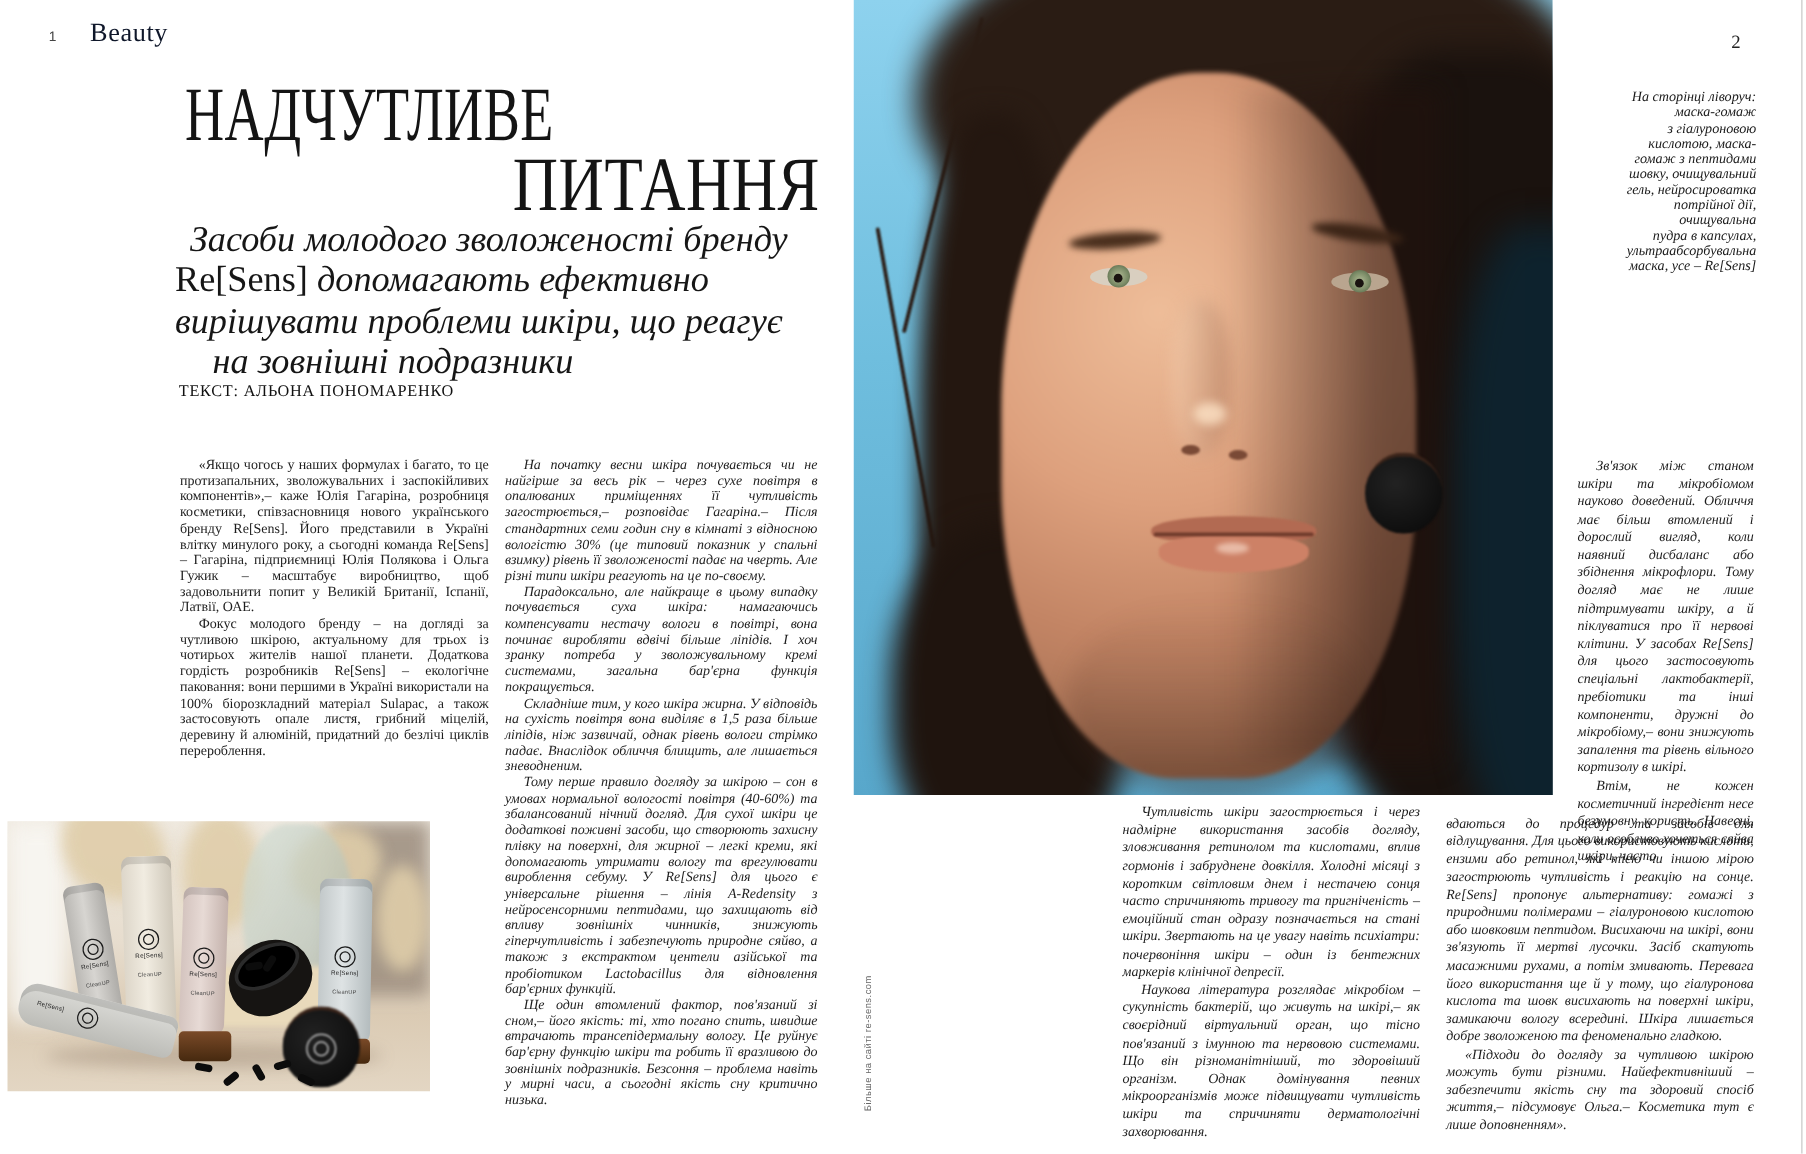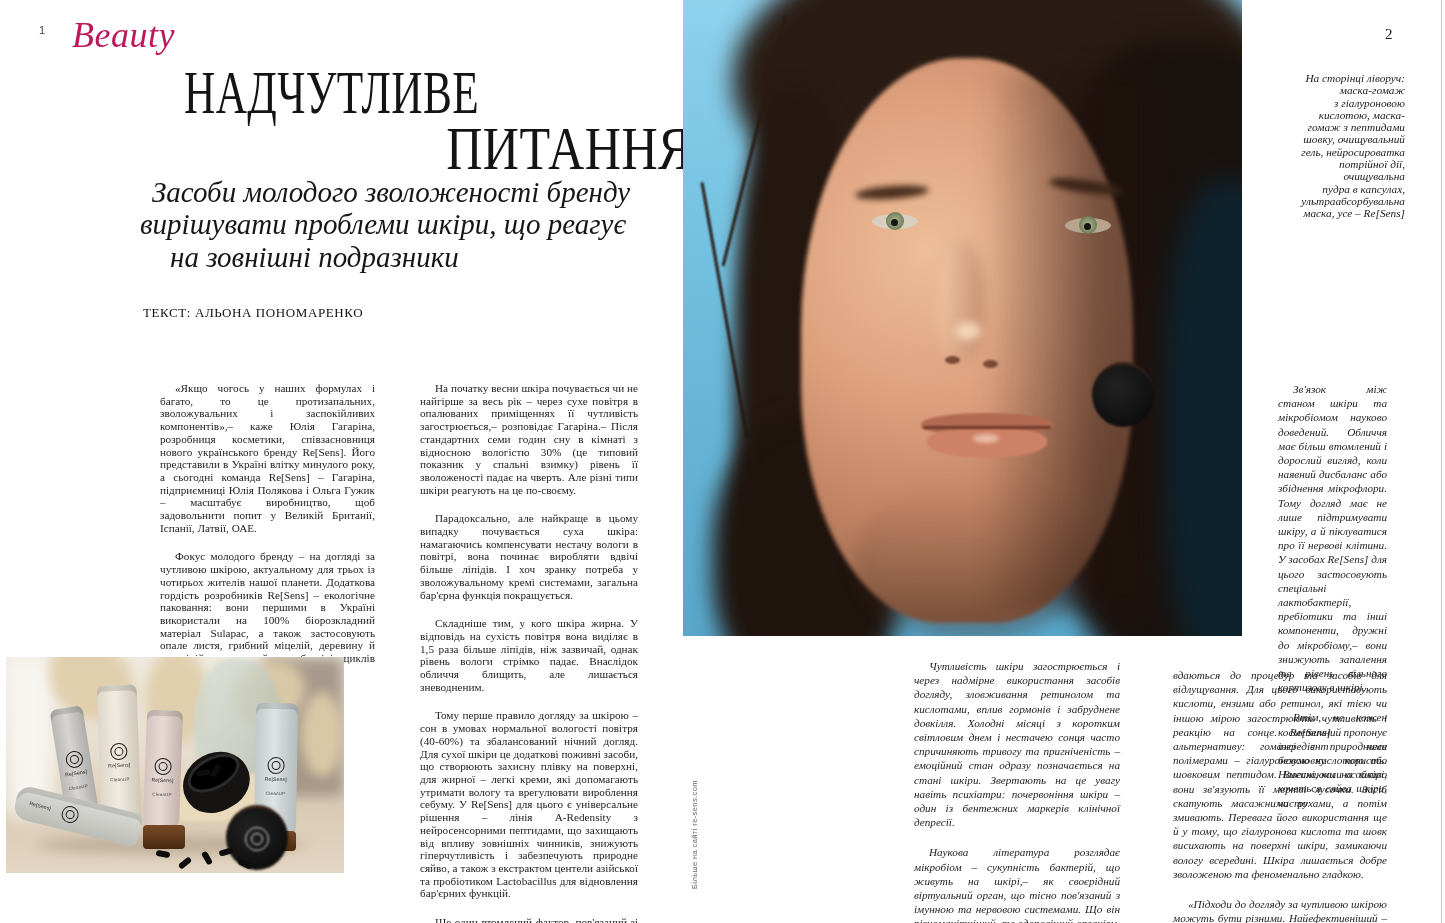--- a/index.html
+++ b/index.html
@@ -3,34 +3,34 @@
 <meta charset="utf-8">
 <style>
   html,body{margin:0;padding:0;background:#ffffff;}
   body{width:1445px;height:923px;overflow:hidden;font-family:"Liberation Serif",serif;color:#1d1d1d;}
   .spread{position:relative;width:1445px;height:923px;background:#fff;}
   .abs{position:absolute;}
 
   
   .pagenum{font-size:11px;color:#444;font-family:"Liberation Sans",sans-serif;}
   .pagenum2{font-size:15px;color:#222;}
-  .section{font-size:36px;font-style:italic;letter-spacing:.5px;color:#be185d;}
-  .title{left:148px;top:62px;width:508px;color:#141414;font-size:57px;line-height:.98;letter-spacing:.5px;margin-left:36px;}
+  .section{font-size:21px;letter-spacing:.5px;color:#0f172a;}
+  .title{left:148px;top:62px;width:508px;color:#141414;font-size:57px;line-height:.98;letter-spacing:.5px;}
   .title .l1{display:block;transform:scale(.76,1.08);transform-origin:left top;white-space:nowrap;}
   .title .l2{display:block;text-align:right;transform:scale(.88,1.08);transform-origin:right top;white-space:nowrap;}
   .subtitle{left:140px;top:176px;width:502px;font-size:29px;line-height:1.12;font-style:italic;color:#161616;}
   .subtitle .s1{text-align:center;}
   .subtitle .s2{text-align:left;}
   .subtitle .s3{text-align:left;}
   .subtitle .s4{text-align:left;padding-left:30px;}
   .subtitle .brand{font-style:normal;}
   .byline{left:143px;top:305px;font-size:13px;letter-spacing:.6px;color:#111;}
 
   .col{text-align:justify;font-size:11.2px;line-height:12.7px;hyphens:auto;-webkit-hyphens:auto;}
-  .col p{margin:16px;text-indent:15px;}
+  .col p{margin:0;text-indent:15px;}
   .col p.noindent{text-indent:0;}
   .rcol{line-height:14.2px;font-style:italic;}
   .caption{left:1245px;top:72px;width:160px;text-align:right;font-style:italic;font-size:11.3px;line-height:12.3px;white-space:pre-line;color:#1a1a1a;}
   .credit{left:690px;top:889px;width:112px;transform:rotate(-90deg);transform-origin:0 0;font-family:"Liberation Sans",sans-serif;font-size:7.5px;letter-spacing:.4px;color:#666;white-space:nowrap;}
   .edge-line{left:1441px;top:0;width:1px;height:923px;background:#c9c9c9;}
 
   
   .portrait{left:683px;top:0;width:559px;height:636px;overflow:hidden;background:linear-gradient(180deg,#8ed2ee 0%,#6fbede 45%,#58a7cb 100%);}
   .portrait *{position:absolute;}
   .hair1{left:50px;top:-70px;width:540px;height:300px;background:#2a1c14;border-radius:50%;filter:blur(12px);}
@@ -92,32 +92,33 @@
   <div class="abs pagenum" style="left:39px;top:24px;">1</div>
   <div class="abs section" style="left:72px;top:14px;">Beauty</div>
 
   <div class="abs title">
     <span class="l1">НАДЧУТЛИВЕ</span>
     <span class="l2">ПИТАННЯ</span>
   </div>
 
   <div class="abs subtitle">
     <div class="s1">Засоби молодого зволоженості бренду</div>
+    <div class="s2"><span class="brand">Re[Sens]</span><span> допомагають ефективно</span></div>
     <div class="s3">вирішувати проблеми шкіри, що реагує</div>
     <div class="s4">на зовнішні подразники</div>
   </div>
 
   <div class="abs byline">ТЕКСТ: АЛЬОНА ПОНОМАРЕНКО</div>
 
   <div class="abs col" style="left:144px;top:366px;width:247px;">
     <p>«Якщо чогось у наших формулах і багато, то це протизапальних, зволожувальних і заспокійливих компонентів»,– каже Юлія Гагаріна, розробниця косметики, співзасновниця нового українського бренду Re[Sens]. Його представили в Україні влітку минулого року, а сьогодні команда Re[Sens] – Гагаріна, підприємниці Юлія Полякова і Ольга Гужик – масштабує виробництво, щоб задовольнити попит у Великій Британії, Іспанії, Латвії, ОАЕ.</p>
     <p>Фокус молодого бренду – на догляді за чутливою шкірою, актуальному для трьох із чотирьох жителів нашої планети. Додаткова гордість розробників Re[Sens] – екологічне паковання: вони першими в Україні використали на 100% біорозкладний матеріал Sulapac, а також застосовують опале листя, грибний міцелій, деревину й алюміній, придатний до безлічі циклів перероблення.</p>
   </div>
 
-  <div class="abs col" style="left:404px;top:366px;width:250px;">
+  <div class="abs col" style="left:404px;top:366px;width:250px;font-style:italic;">
     <p>На початку весни шкіра почувається чи не найгірше за весь рік – через сухе повітря в опалюваних приміщеннях її чутливість загострюється,– розповідає Гагаріна.– Після стандартних семи годин сну в кімнаті з відносною вологістю 30% (це типовий показник у спальні взимку) рівень її зволоженості падає на чверть. Але різні типи шкіри реагують на це по-своєму.</p>
     <p>Парадоксально, але найкраще в цьому випадку почувається суха шкіра: намагаючись компенсувати нестачу вологи в повітрі, вона починає виробляти вдвічі більше ліпідів. І хоч зранку потреба у зволожувальному кремі системами, загальна бар'єрна функція покращується.</p>
     <p>Складніше тим, у кого шкіра жирна. У відповідь на сухість повітря вона виділяє в 1,5 раза більше ліпідів, ніж зазвичай, однак рівень вологи стрімко падає. Внаслідок обличчя блищить, але лишається зневодненим.</p>
     <p>Тому перше правило догляду за шкірою – сон в умовах нормальної вологості повітря (40-60%) та збалансований нічний догляд. Для сухої шкіри це додаткові поживні засоби, що створюють захисну плівку на поверхні, для жирної – легкі креми, які допомагають утримати вологу та врегулювати вироблення себуму. У Re[Sens] для цього є універсальне рішення – лінія A-Redensity з нейросенсорними пептидами, що захищають від впливу зовнішніх чинників, знижують гіперчутливість і забезпечують природне сяйво, а також з екстрактом центели азійської та пробіотиком Lactobacillus для відновлення бар'єрних функцій.</p>
     <p>Ще один втомлений фактор, пов'язаний зі сном,– його якість: ті, хто погано спить, швидше втрачають трансепідермальну вологу. Це руйнує бар'єрну функцію шкіри та робить її вразливою до зовнішніх подразників. Безсоння – проблема навіть у мирні часи, а сьогодні якість сну критично низька.</p>
   </div>
 
   <div class="abs product">
     <div class="window"></div>
     <div class="wall"></div>

